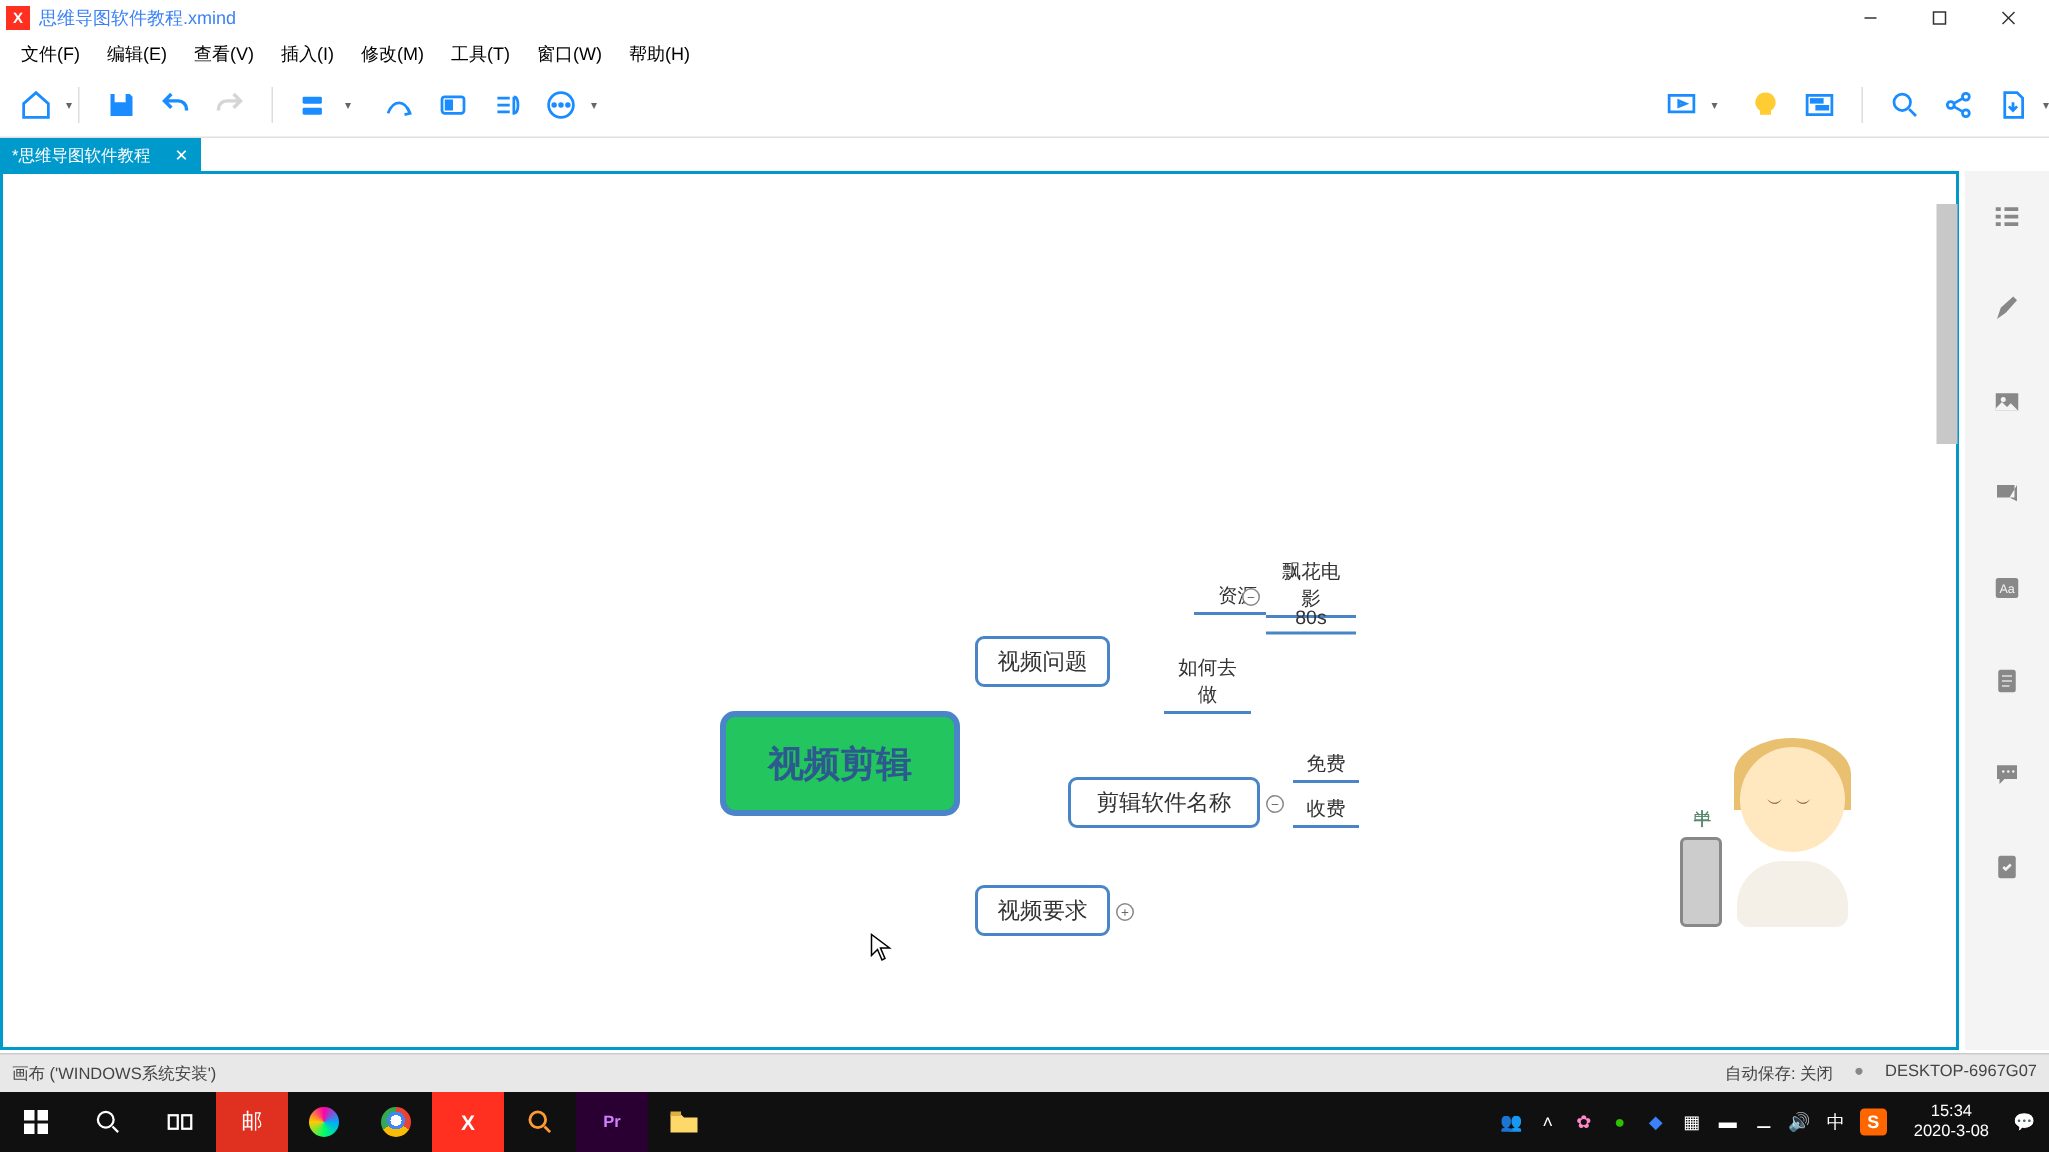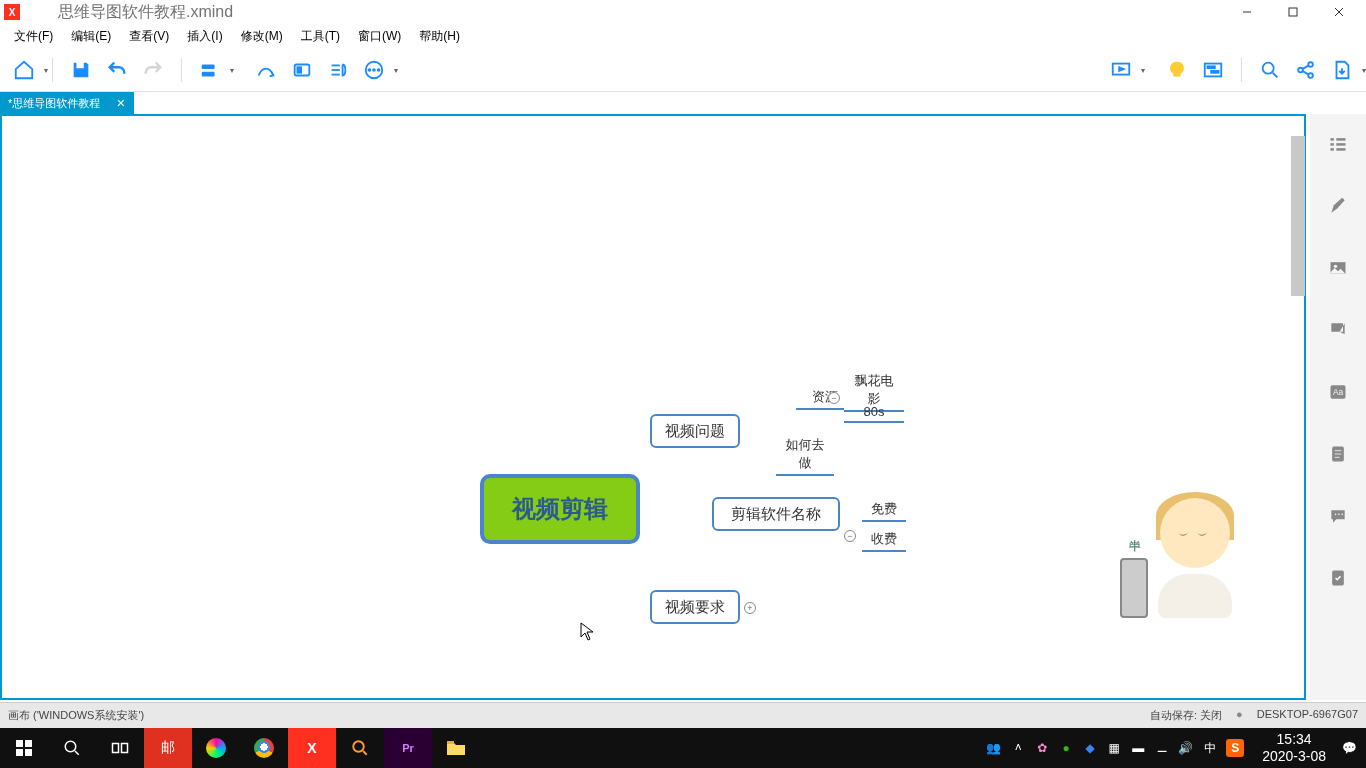--- a/index.html
+++ b/index.html
@@ -1,21 +1,21 @@
 <!DOCTYPE html>
 <html><head>
 <meta charset="utf-8">
 <style>
 * { margin:0; padding:0; box-sizing:border-box; font-family:"Microsoft YaHei",Arial,sans-serif; }
 body { width:1366px; height:768px; overflow:hidden; background:#fff; position:relative; }
 
 
 .titlebar { height:24px; background:#fff; display:flex; align-items:center; padding:0 4px; font-size:12px; }
 .app-icon { width:16px; height:16px; background:#ff3020; margin-right:6px; display:flex; align-items:center; justify-content:center; color:#fff; font-size:10px; font-weight:bold; }
-.titlebar-title { color:#737373; font-size:16px; flex:1;margin-left:32px; }
+.titlebar-title { color:#3b82f6; font-size:12px; flex:1; }
 .window-controls { display:flex; gap:0; }
 .wc-btn { width:46px; height:24px; display:flex; align-items:center; justify-content:center; font-size:12px; }
 .wc-btn svg { width:10px; height:10px; stroke:#333; stroke-width:1; fill:none; }
 
 
 .menubar { height:24px; display:flex; align-items:center; padding:0 6px; font-size:12px; gap:2px; background:#fff; }
 .menuitem { padding:2px 8px; cursor:default; }
 
 
 .toolbar { height:44px; display:flex; align-items:center; padding:0 10px; background:#fff; border-bottom:1px solid #e0e0e0; gap:8px; }
@@ -28,21 +28,21 @@
 
 .tabs { height:22px; display:flex; background:#fff; }
 .tab { background:#0099cc; color:#fff; padding:2px 8px; font-size:11px; display:flex; align-items:center; gap:16px; }
 .tab-close { font-size:11px; }
 
 
 .workspace { position:absolute; top:114px; left:0; right:60px; bottom:68px; display:flex; }
 .canvas-wrap { flex:1; position:relative; border:2px solid #0099cc; background:#fff; overflow:hidden; }
 
 
-.node-root { position:absolute; left:478px; top:358px; width:160px; height:70px; border:4px solid #4a86c7; border-radius:10px; background:#84cc16; display:flex; align-items:center; justify-content:center; font-size:24px; font-weight:bold; color:#2c5a8e; }
+.node-root { position:absolute; left:478px; top:358px; width:160px; height:70px; border:4px solid #4a86c7; border-radius:10px; background:#22c55e; display:flex; align-items:center; justify-content:center; font-size:24px; font-weight:bold; color:#2c5a8e; }
 .node-sub { position:absolute; border:2px solid #4a86c7; border-radius:6px; background:#fff; display:flex; align-items:center; justify-content:center; font-size:15px; color:#333; padding:0 10px; height:34px; }
 .node-leaf { position:absolute; border-bottom:2px solid #4a86c7; font-size:13px; color:#333; padding:2px 6px; text-align:center; }
 .collapse { position:absolute; width:12px; height:12px; border:1px solid #888; border-radius:6px; background:#fff; font-size:9px; line-height:10px; text-align:center; color:#666; }
 
 
 .sidepanel { position:absolute; right:0; top:114px; width:56px; bottom:68px; background:#f4f4f4; display:flex; flex-direction:column; align-items:center; padding-top:20px; gap:38px; }
 .sp-btn { width:24px; height:24px; display:flex; align-items:flex-start; justify-content:center; color:#666; }
 .sp-btn svg { width:20px; height:20px; fill:#888; }
 
 
@@ -61,21 +61,21 @@
 .zoom-btn { width:14px; height:14px; border:1px solid #999; border-radius:7px; text-align:center; line-height:12px; font-size:10px; }
 
 
 .statusbar { position:absolute; bottom:0; left:0; right:0; height:26px; background:#e8e8e8; display:flex; align-items:center; font-size:11px; padding:0 8px; color:#444; border-top:1px solid #ccc; }
 .statusbar .right { margin-left:auto; display:flex; gap:14px; }
 
 
 .taskbar { position:absolute; bottom:0; left:0; right:0; height:40px; background:#101010; display:flex; align-items:center; z-index:100; }
 .taskbar .tb-item { width:48px; height:40px; display:flex; align-items:center; justify-content:center; color:#fff; font-size:14px; }
 .taskbar .tray { margin-left:auto; display:flex; align-items:center; gap:10px; padding:0 8px; color:#fff; font-size:11px; }
-.tray-clock { text-align:center; line-height:1.2; font-size:14px; margin-left:8px; }
+.tray-clock { text-align:center; line-height:1.2; font-size:11px; margin-left:8px; }
 .tray-icons { display:flex; gap:8px; align-items:center; }
 .tray-ico { width:16px; height:16px; display:flex; align-items:center; justify-content:center; font-size:12px; }
 
 
 .cursor { position:absolute; left:580px; top:622px; pointer-events:none; }
 
 
 .avatar-widget { position:absolute; right:64px; bottom:80px; width:120px; height:130px; }
 .avatar-widget .phone { position:absolute; left:0; bottom:0; width:28px; height:60px; background:#ccc; border:2px solid #888; border-radius:4px; }
 .avatar-widget .face { position:absolute; right:10px; top:10px; width:70px; height:70px; background:#ffe8c0; border-radius:50%; }
@@ -252,24 +252,24 @@
       <path d="M822 280 C 833 272, 833 266, 842 266" stroke="#4a86c7" fill="none" stroke-width="1"></path>
       <path d="M822 284 C 833 290, 833 298, 842 298" stroke="#4a86c7" fill="none" stroke-width="1"></path>
       <path d="M838 416 C 850 408, 850 395, 860 395" stroke="#4a86c7" fill="none" stroke-width="1"></path>
       <path d="M838 422 C 850 428, 850 424, 860 424" stroke="#4a86c7" fill="none" stroke-width="1"></path>
     </svg>
 
     <div class="node-root">
         <span>视频剪辑</span>
       </div>
 
-    <div class="node-sub" style="left:648px; top:298px; width:90px;">
+    <div class="node-sub" style="left:648px; top:308px; width:90px;">
         <span>视频问题</span>
       </div>
-    <div class="node-sub" style="left:710px; top:381px; width:128px;">
+    <div class="node-sub" style="left:710px; top:402px; width:128px;">
         <span>剪辑软件名称</span>
       </div>
     <div class="node-sub" style="left:648px; top:474px; width:90px;">
         <span>视频要求</span>
       </div>
 
     <div class="node-leaf" style="left:794px; top:270px; width:48px;text-align:right;"><span>资源</span></div>
     <div class="node-leaf" style="left:774px; top:318px; width:58px;"><span>如何去做</span></div>
     <div class="node-leaf" style="left:842px; top:254px; width:60px;"><span>飘花电影</span></div>
     <div class="node-leaf" style="left:842px; top:286px; width:60px;"><span>80s</span></div>

